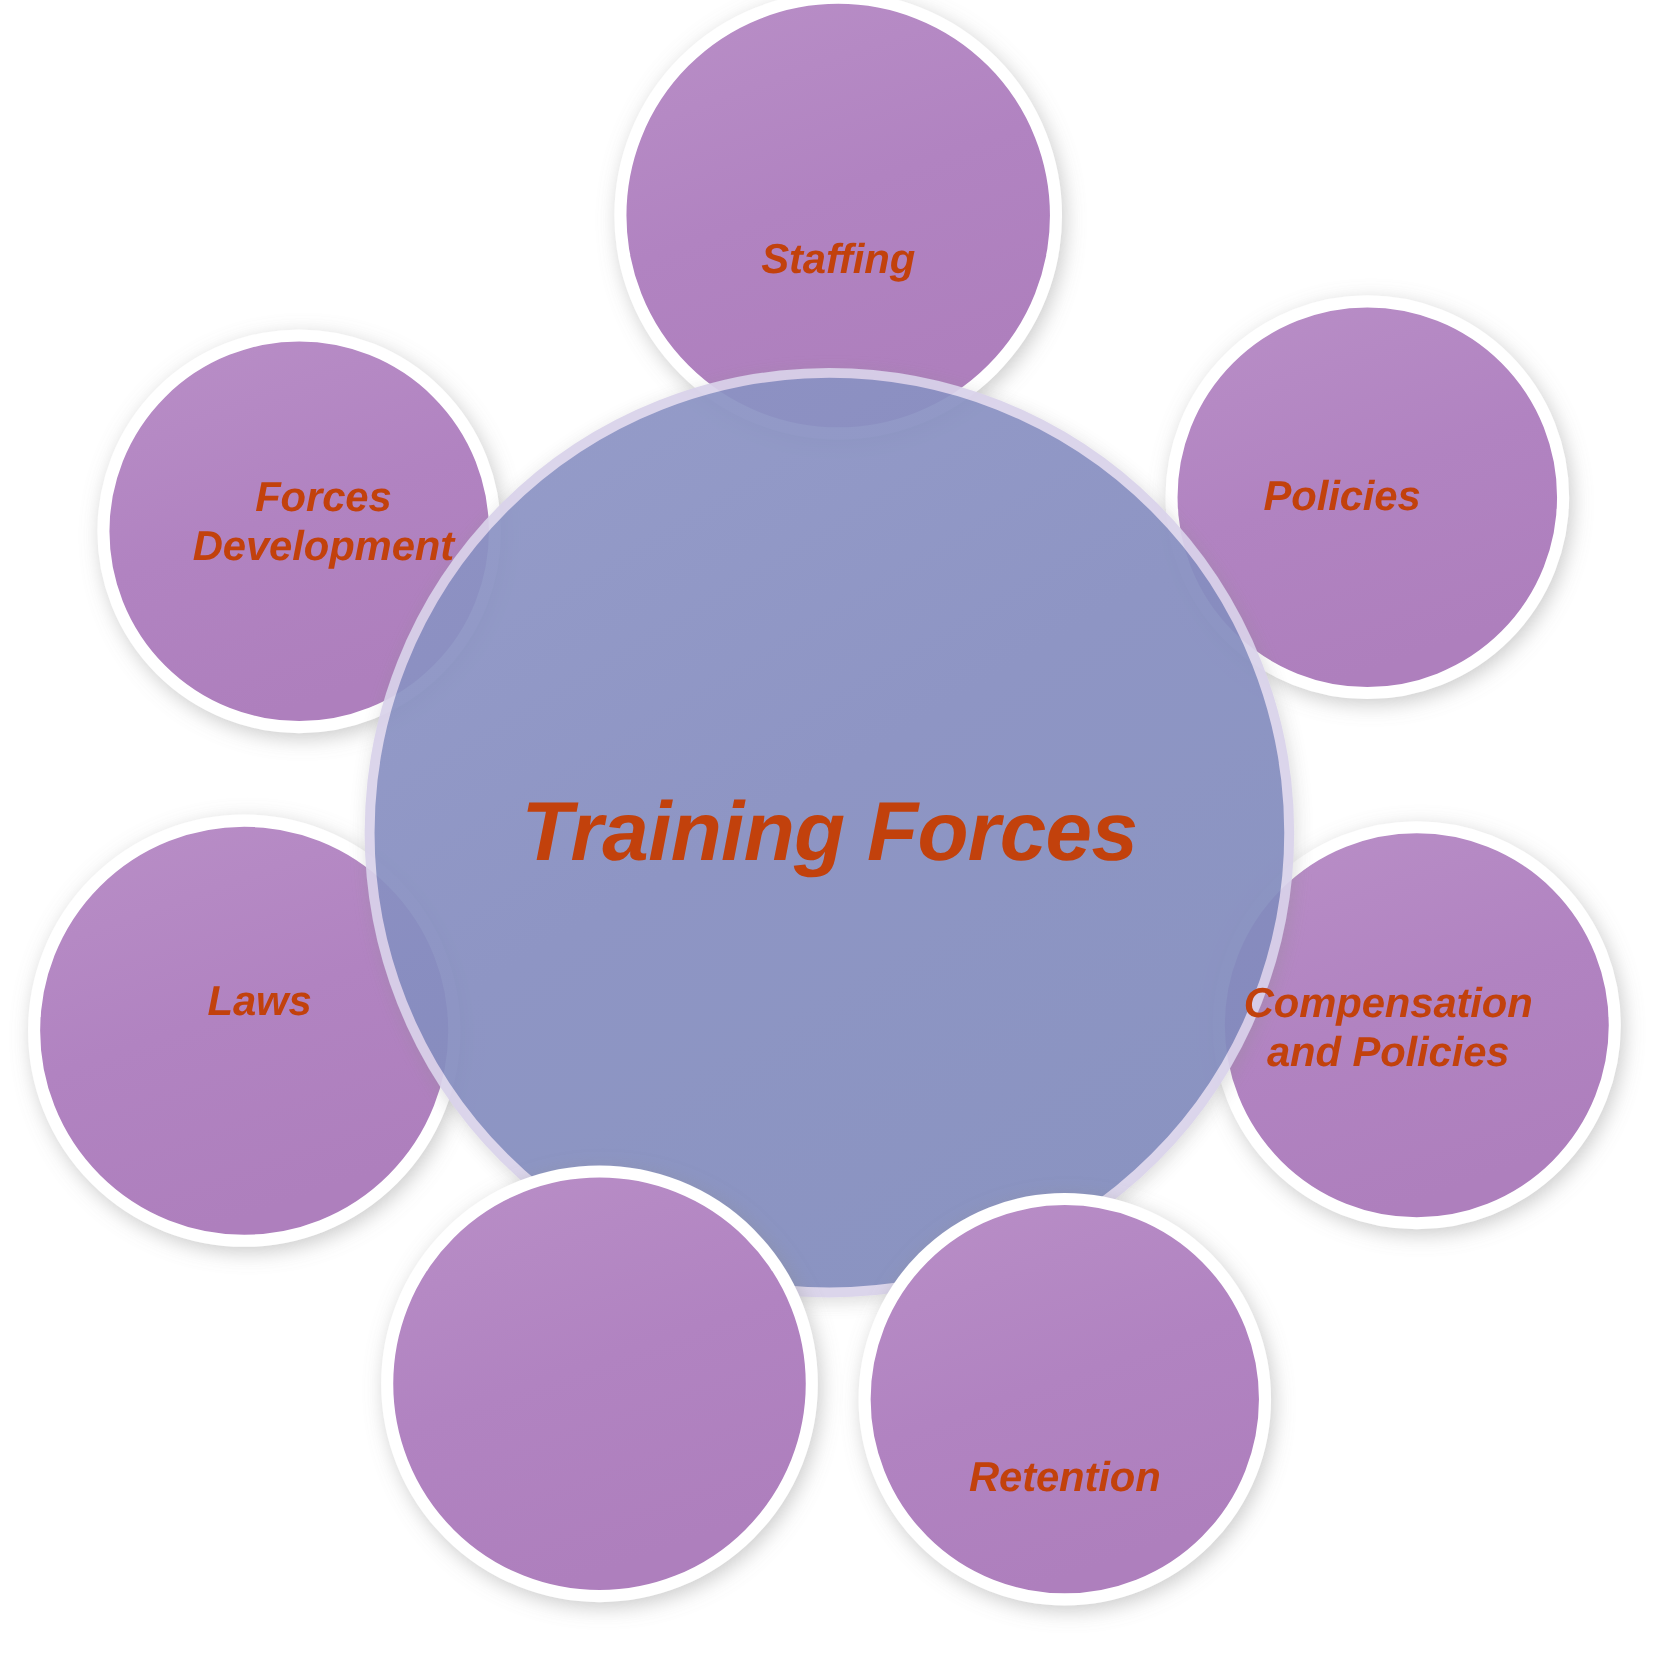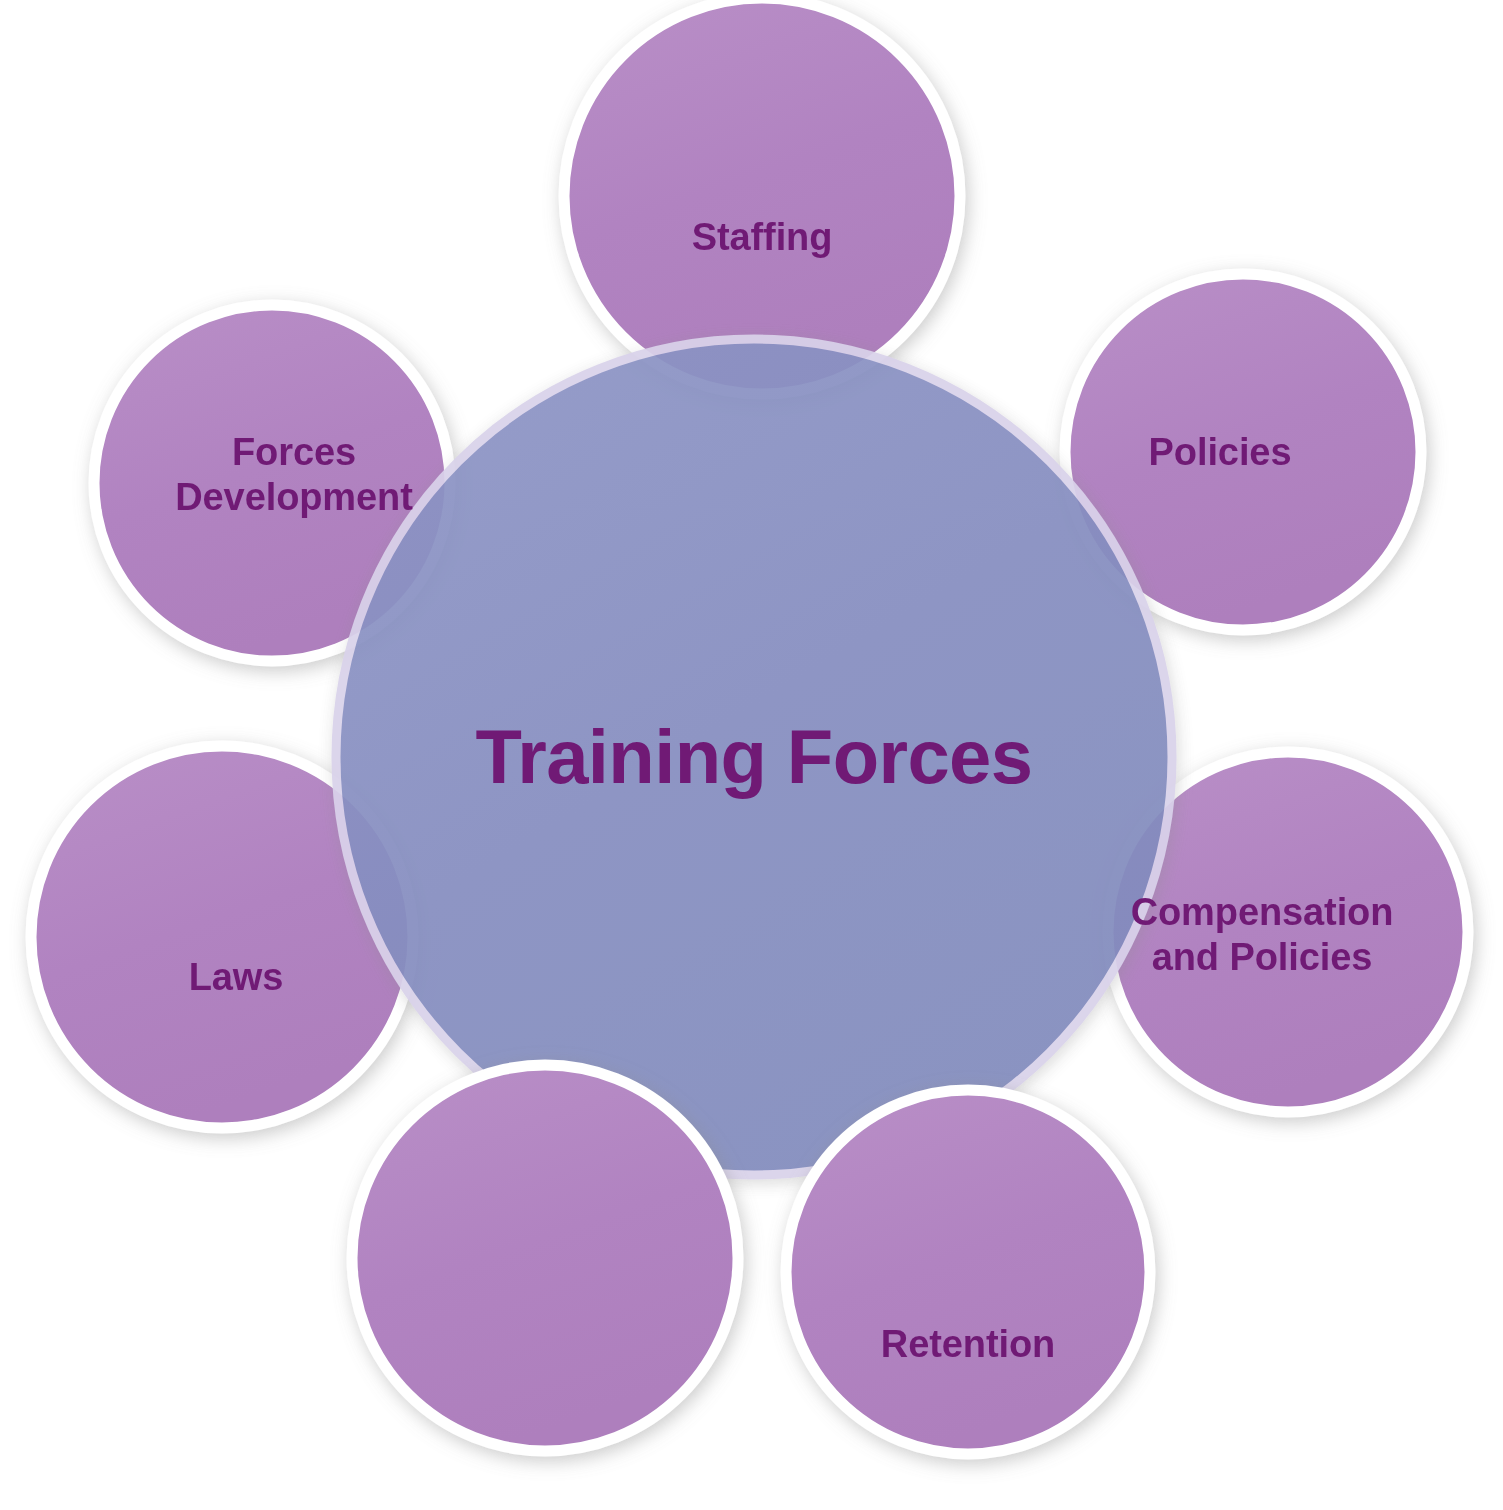--- a/index.html
+++ b/index.html
@@ -29,28 +29,29 @@
   .labels-layer {
     position: absolute;
     left: 0;
     top: 0;
     width: 1503px;
     height: 1510px;
     pointer-events: none;
   }
   .node-label {
     position: absolute;
-    color: #701a75;
+    color: #c2410c;
     font-weight: bold;
     text-align: center;
     line-height: 1.18;
     white-space: nowrap;
     transform: translate(-50%, -50%);
     font-family: "Liberation Sans", sans-serif;
     letter-spacing: -0.1px;
+    font-style: italic;
   }
   .petal-label {
     font-size: 38px;
   }
   .center-label {
     font-size: 76px;
     line-height: 1.22;
     letter-spacing: -0.6px;
   }
 </style>
@@ -105,21 +106,21 @@
       <div class="node-label petal-label" style="left: 1220px; top: 452px; text-align: center;">
         <div>Policies</div>
       </div>
       <div class="node-label petal-label" style="left: 1262px; top: 935px;">
         <div>Compensation</div>
         <div>and Policies</div>
       </div>
       <div class="node-label petal-label" style="left: 968px; top: 1344px;">
         <div>Retention</div>
       </div>
-      <div class="node-label petal-label" style="left: 236px; top: 977px;">
+      <div class="node-label petal-label" style="left: 236px; top: 911px;">
         <div>Laws</div>
       </div>
       <div class="node-label petal-label" style="left: 294px; top: 475px;">
         <div>Forces</div>
         <div>Development</div>
       </div>
     </div>
 
 </div>
 

